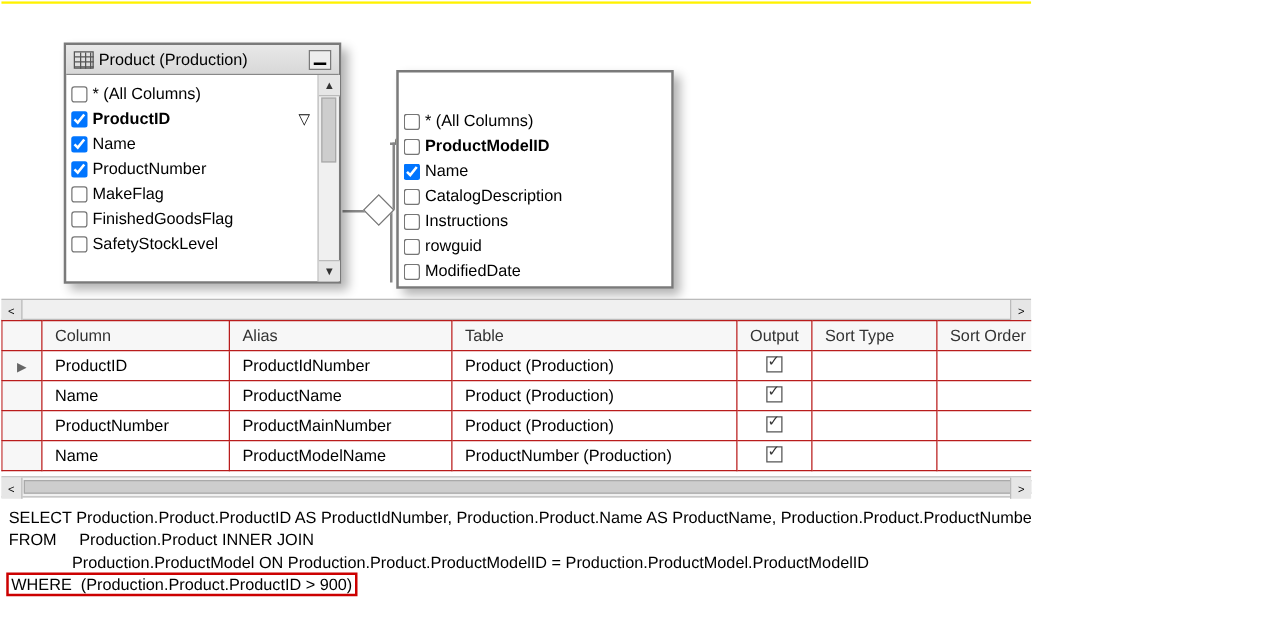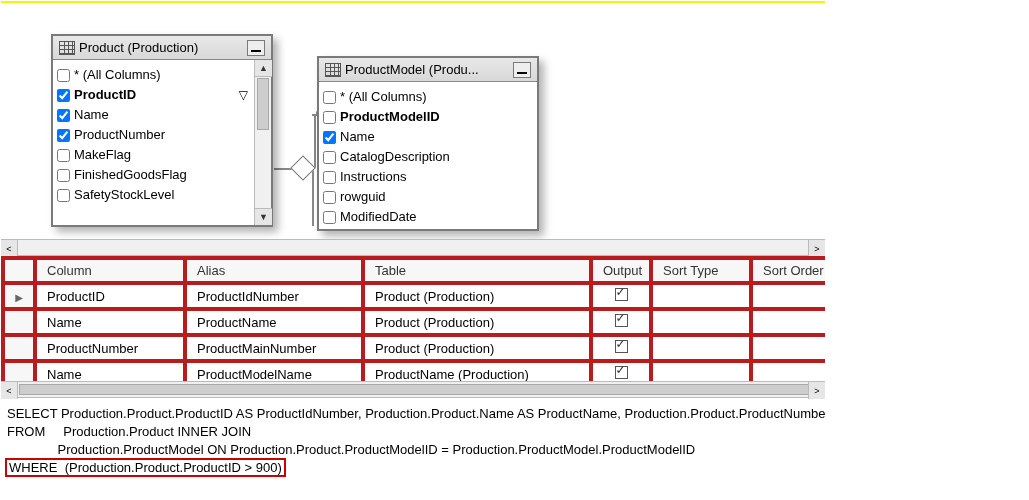--- a/index.html
+++ b/index.html
@@ -75,21 +75,21 @@
   
   .hscroll-sep { position:absolute; top:238px; left:0; right:0; height:17px; background:#f0f0f0; border-top:1px solid #bbb; border-bottom:1px solid #bbb; }
   .hscroll-sep .arrow { position:absolute; top:0; width:17px; height:17px; display:flex; align-items:center; justify-content:center; font-size:9px; background:#e6e6e6; }
   .hscroll-sep .arrow.l { left:0; border-right:1px solid #bbb; }
   .hscroll-sep .arrow.r { right:0; border-left:1px solid #bbb; }
 
   
   .criteria-pane { position:absolute; top:255px; left:0; right:0; }
   table.criteria { width:100%; border-collapse:collapse; table-layout:fixed; }
   table.criteria th, table.criteria td {
-    border:4px solid #b91c1c; padding:3px 10px; height:24px; text-align:left;
+    border:1px solid #b91c1c; padding:3px 10px; height:24px; text-align:left;
     white-space:nowrap; overflow:hidden;
   }
   table.criteria th { background:#f7f7f7; font-weight:normal; color:#333; }
   col.rh   { width:32px; }
   col.c1   { width:150px; }
   col.c2   { width:178px; }
   col.c3   { width:228px; }
   col.c4   { width:60px; }
   col.c5   { width:100px; }
   col.c6   { width:100px; }
@@ -166,25 +166,20 @@
           </div>
         <div class="vscroll">
           <div class="arrow up">▲</div>
           <div class="thumb"></div>
           <div class="arrow down">▼</div>
         </div>
       </div>
     </div>
 
     <div class="tbl-window tbl2">
-      <div class="tbl-title">
-        <span class="grid-icon"></span>
-        <span class="title-text">ProductModel (Produ...</span>
-        <span class="minimize-box"></span>
-      </div>
       <div class="tbl-body">
         <div class="tbl-list" id="tbl2-list">
             <div class="col-item">
               <input type="checkbox" style="">
               <label>* (All Columns)</label>
             </div>
             <div class="col-item bold">
               <input type="checkbox" style="">
               <label>ProductModelID</label>
             </div>
@@ -275,21 +270,21 @@
             <td class="out-cb"><span></span></td>
             <td></td>
             <td></td>
             <td></td>
             <td></td>
           </tr>
           <tr>
             <td class="rowhdr"></td>
             <td>Name</td>
             <td>ProductModelName</td>
-            <td>ProductName (Production)</td>
+            <td>ProductNumber (Production)</td>
             <td class="out-cb"><span></span></td>
             <td></td>
             <td></td>
             <td></td>
             <td></td>
           </tr>
         </tbody>
     </table>
   </div>
 

